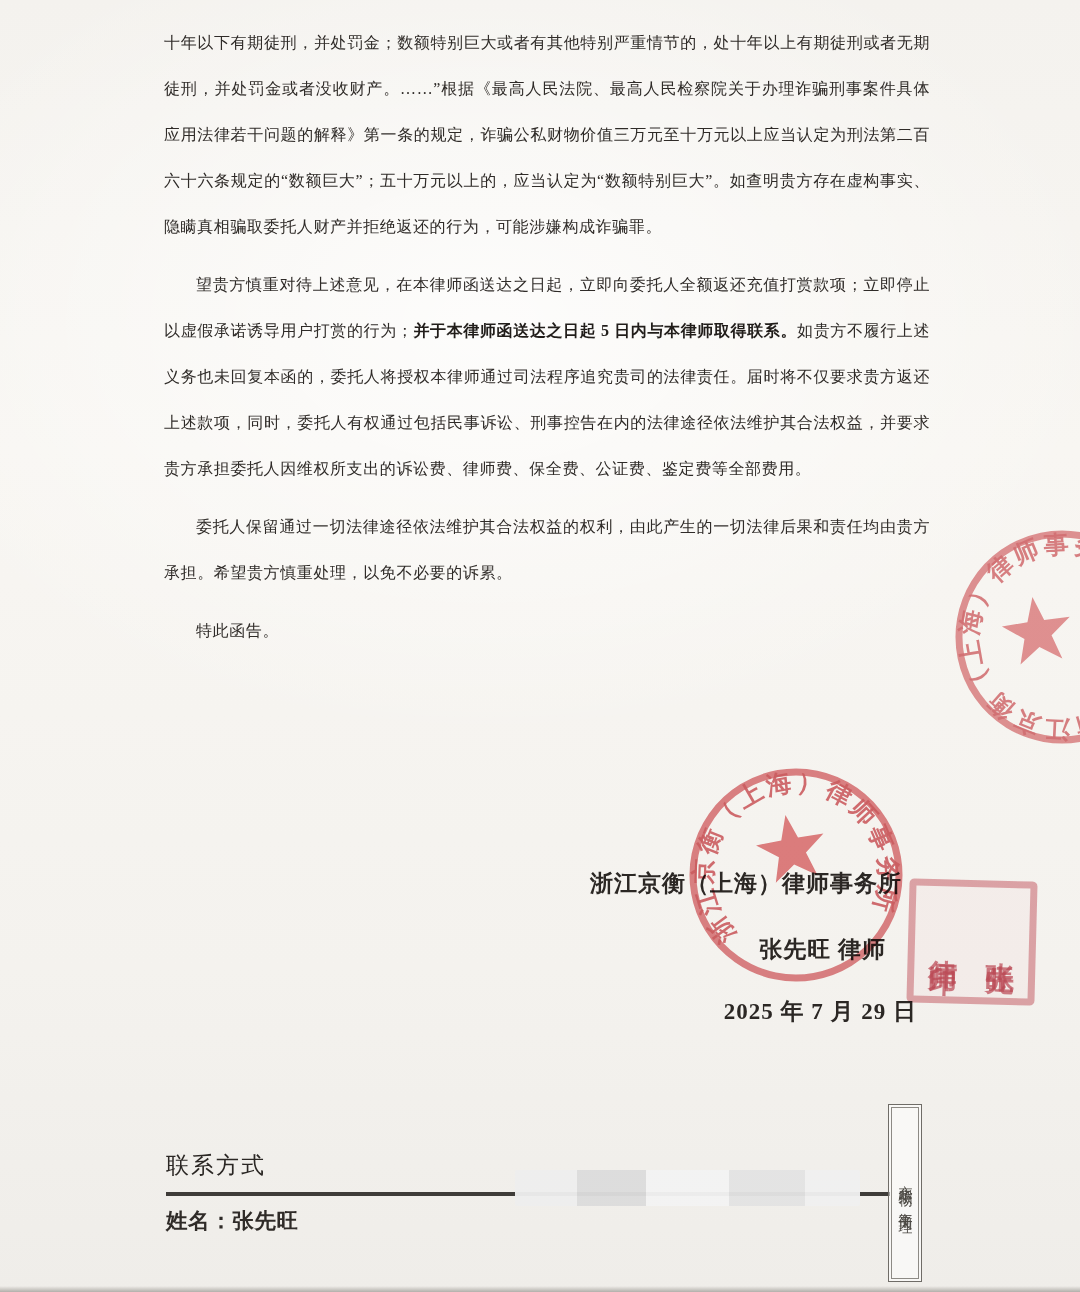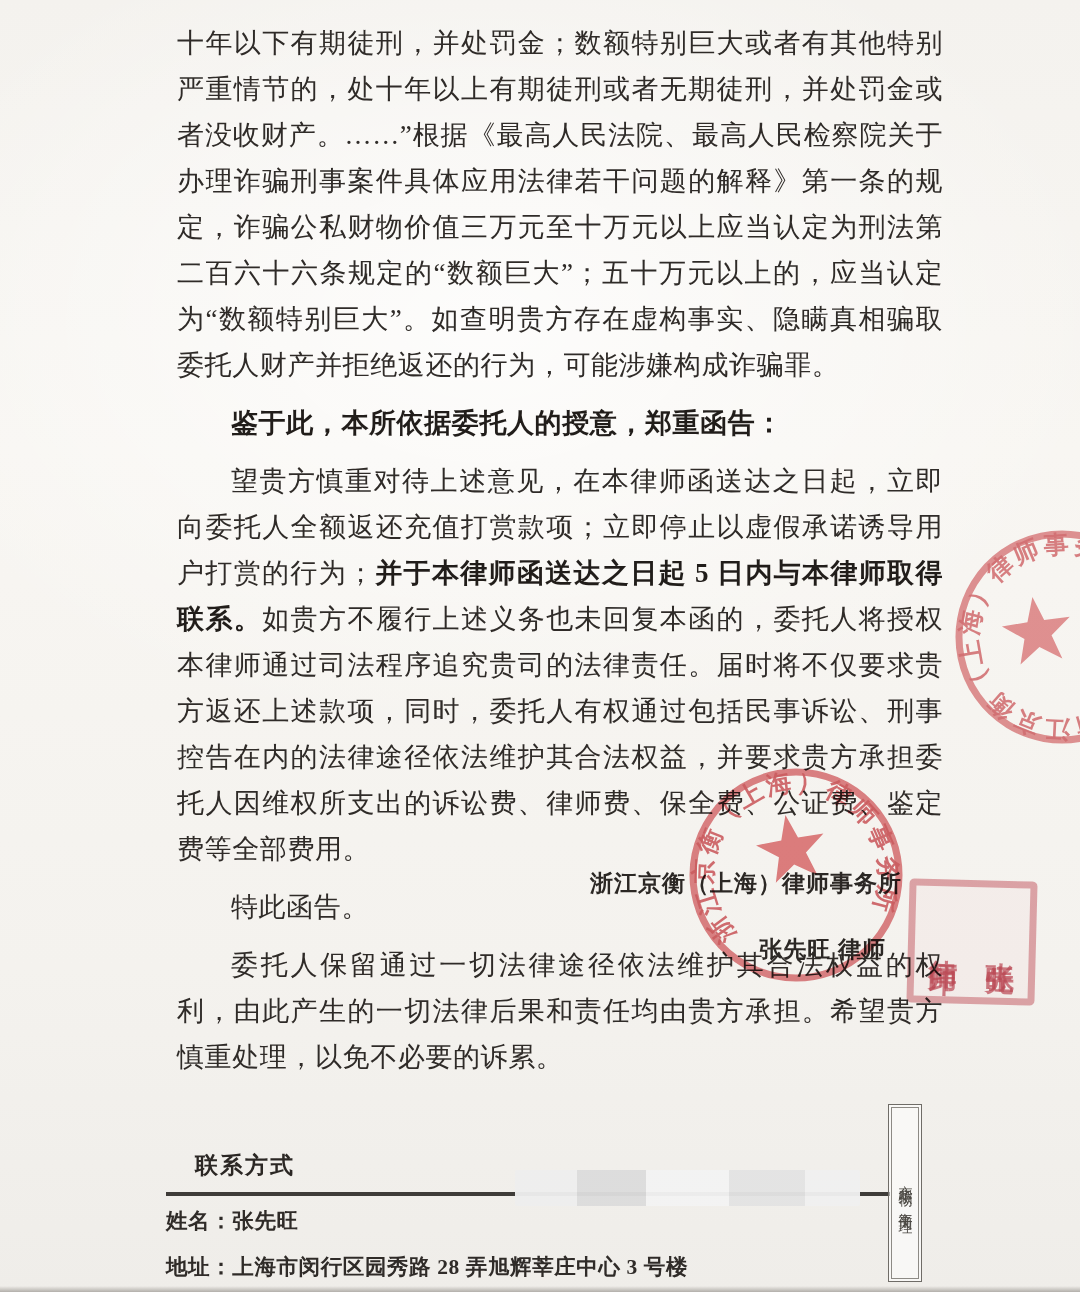--- a/index.html
+++ b/index.html
@@ -8,37 +8,37 @@
     font-family:"Liberation Serif","DejaVu Serif",serif;
     color:#2f2b28;
     background-color:#f6f4f1;
     background-image:
       radial-gradient(ellipse 900px 600px at 45% 25%, rgba(255,255,255,.75), rgba(255,255,255,0) 70%),
       linear-gradient(180deg,#f4f2ee 0%,#f8f6f2 35%,#f4f2ee 75%,#efede9 100%);
   }
   .page{position:absolute;inset:0;}
   
   .doc{
-    position:absolute;left:177px;top:20px;width:766px;
-    font-size:27px;line-height:46px;letter-spacing:.6px;
+    position:absolute;left:164px;top:20px;width:766px;
+    font-size:16px;line-height:46px;letter-spacing:.6px;
     text-align:justify;text-justify:inter-ideograph;
   }
   .doc p{margin:0;}
   .indent{text-indent:2em;}
   .para-gap{margin-top:12px !important;}
   b,.bold{font-weight:bold;color:#211d1a;}
   
   .sig{position:absolute;font-size:23px;font-weight:600;color:#2b2724;letter-spacing:1px;white-space:nowrap;}
   .sig-firm{top:868px;right:178px;}
   .sig-lawyer{top:934px;right:194px;}
   .sig-date{top:996px;right:163px;font-weight:600;}
   
   .contact-heading{
     position:absolute;left:166px;top:1150px;
-    font-size:23px;font-weight:bold;letter-spacing:2px;color:#2b2724;margin-left:29px;
+    font-size:23px;font-weight:normal;letter-spacing:2px;color:#2b2724;
   }
   .contact-rule{position:absolute;left:166px;top:1192px;width:724px;height:4px;background:#3f3c39;}
   .mosaic-light{
     position:absolute;left:515px;top:1170px;width:345px;height:36px;
     background:linear-gradient(90deg,
       rgba(238,238,238,.96) 0 18%,rgba(220,220,220,.96) 18% 38%,
       rgba(243,243,243,.96) 38% 62%,rgba(227,227,227,.96) 62% 84%,
       rgba(240,240,240,.96) 84%);
     border-radius:2px;
   }
@@ -84,40 +84,37 @@
     background:linear-gradient(180deg,rgba(0,0,0,0),rgba(118,113,108,.5));
   }
 </style>
 </head>
 <body>
 
 <div class="page">
 
   <div class="doc">
     <p>十年以下有期徒刑，并处罚金；数额特别巨大或者有其他特别严重情节的，处十年以上有期徒刑或者无期徒刑，并处罚金或者没收财产。……”根据《最高人民法院、最高人民检察院关于办理诈骗刑事案件具体应用法律若干问题的解释》第一条的规定，诈骗公私财物价值三万元至十万元以上应当认定为刑法第二百六十六条规定的“数额巨大”；五十万元以上的，应当认定为“数额特别巨大”。如查明贵方存在虚构事实、隐瞒真相骗取委托人财产并拒绝返还的行为，可能涉嫌构成诈骗罪。</p>
-    <p class="indent para-gap bold">鉴于此，本所依据委托人的授意，郑重函告：</p>
     <p class="indent para-gap"><span>望贵方慎重对待上述意见，在本律师函送达之日起，立即向委托人全额返还充值打赏款项；立即停止以虚假承诺诱导用户打赏的行为；</span><b>并于本律师函送达之日起 5 日内与本律师取得联系。</b><span>如贵方不履行上述义务也未回复本函的，委托人将授权本律师通过司法程序追究贵司的法律责任。届时将不仅要求贵方返还上述款项，同时，委托人有权通过包括民事诉讼、刑事控告在内的法律途径依法维护其合法权益，并要求贵方承担委托人因维权所支出的诉讼费、律师费、保全费、公证费、鉴定费等全部费用。</span></p>
+    <p class="indent para-gap">委托人保留通过一切法律途径依法维护其合法权益的权利，由此产生的一切法律后果和责任均由贵方承担。希望贵方慎重处理，以免不必要的诉累。</p>
     <p class="indent para-gap">特此函告。</p>
-    <p class="indent para-gap">委托人保留通过一切法律途径依法维护其合法权益的权利，由此产生的一切法律后果和责任均由贵方承担。希望贵方慎重处理，以免不必要的诉累。</p>
   </div>
 
   <div class="sig sig-firm">浙江京衡（上海）律师事务所</div>
   <div class="sig sig-lawyer">张先旺 律师</div>
+  <div class="sig sig-date">2025 年 7 月 29 日</div>
 
   <div class="contact-heading">联系方式</div>
   <div class="contact-rule"></div>
   <div class="mosaic-light"></div>
 
   <div class="contact-row row-name">
     <span>姓名：</span><span>张先旺</span>
   </div>
 
-  <div class="contact-row row-addr">
-    <span>地址：</span><span>上海市闵行区园秀路 28 弄旭辉莘庄中心 3 号楼</span>
-  </div>
 
   <div class="slogan-box">
     <div class="slogan-text">京华照物·衡平天理</div>
   </div>
 
   <svg class="stamp stamp-main" viewBox="0 0 220 220">
     <circle cx="110" cy="110" r="103" fill="none" stroke="#d5595e" stroke-width="7" opacity="0.82"></circle>
     <polygon points="110,49 118.5,73.4 144.2,73.9 123.7,89.5 131.2,114.1 110,99.4 88.8,114.1 96.3,89.5 75.8,73.9 101.5,73.4" fill="#da5a5e" opacity="0.85"></polygon>
     <defs>
       <path id="arcA" d="M 41.2 158.2 A 84 84 0 1 1 178.8 158.2" fill="none"></path>

